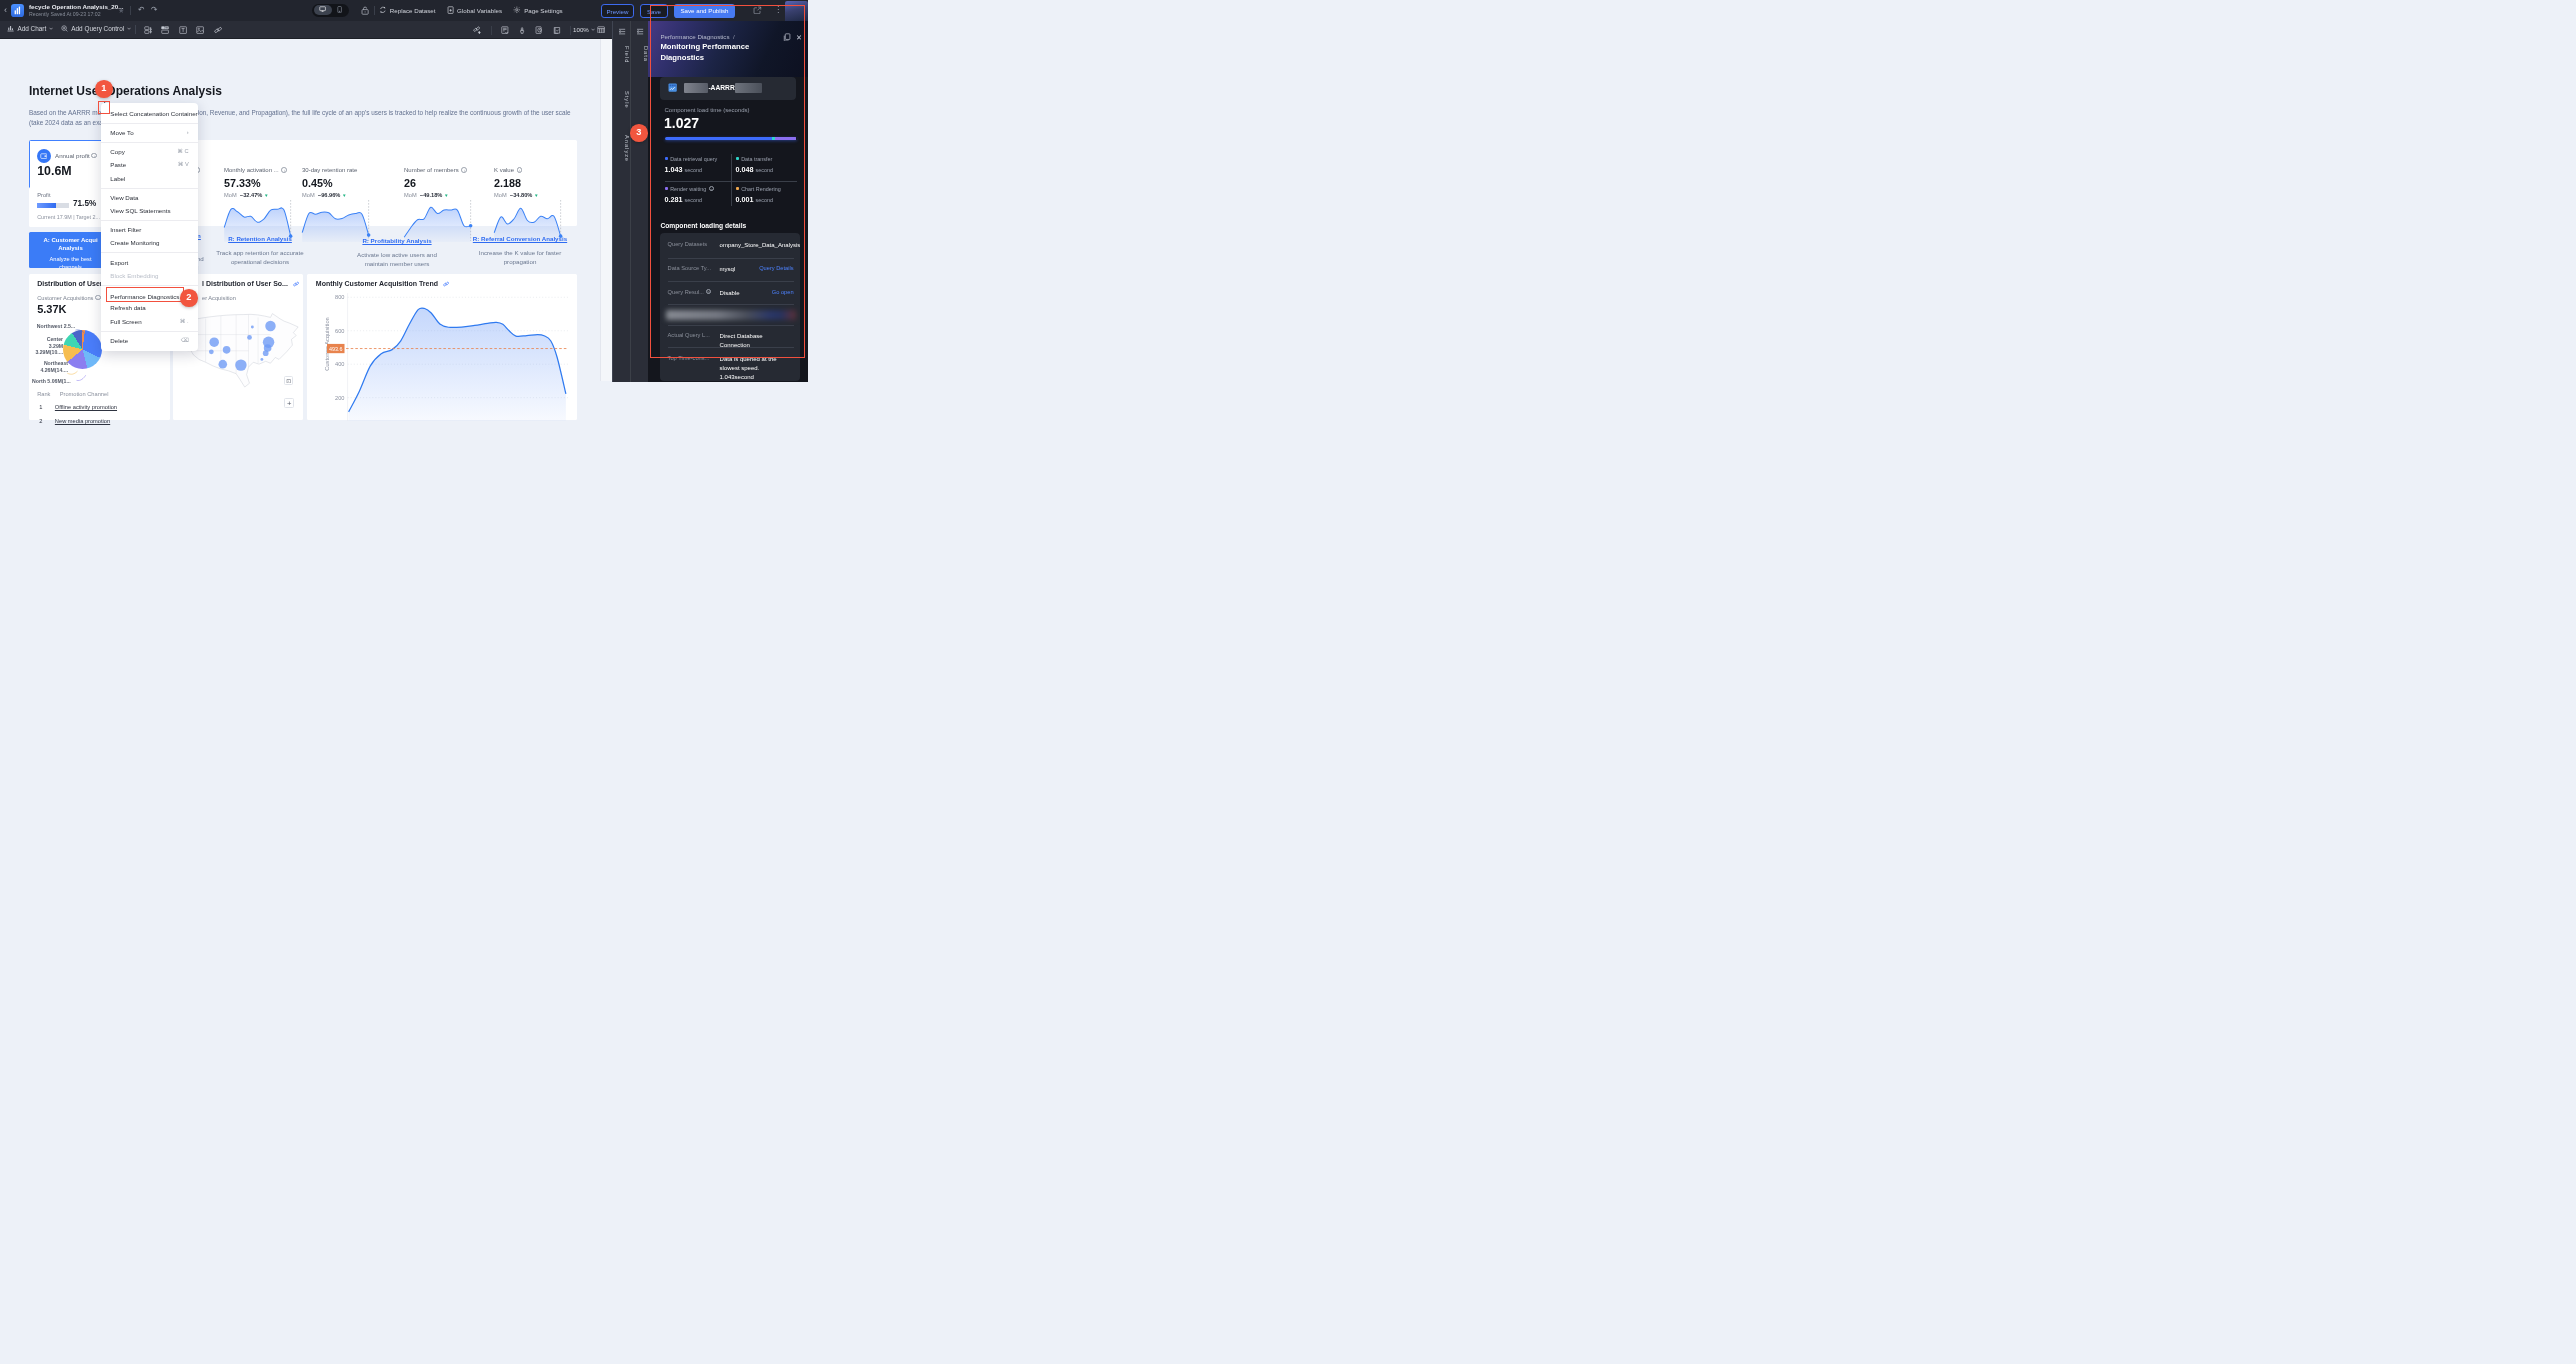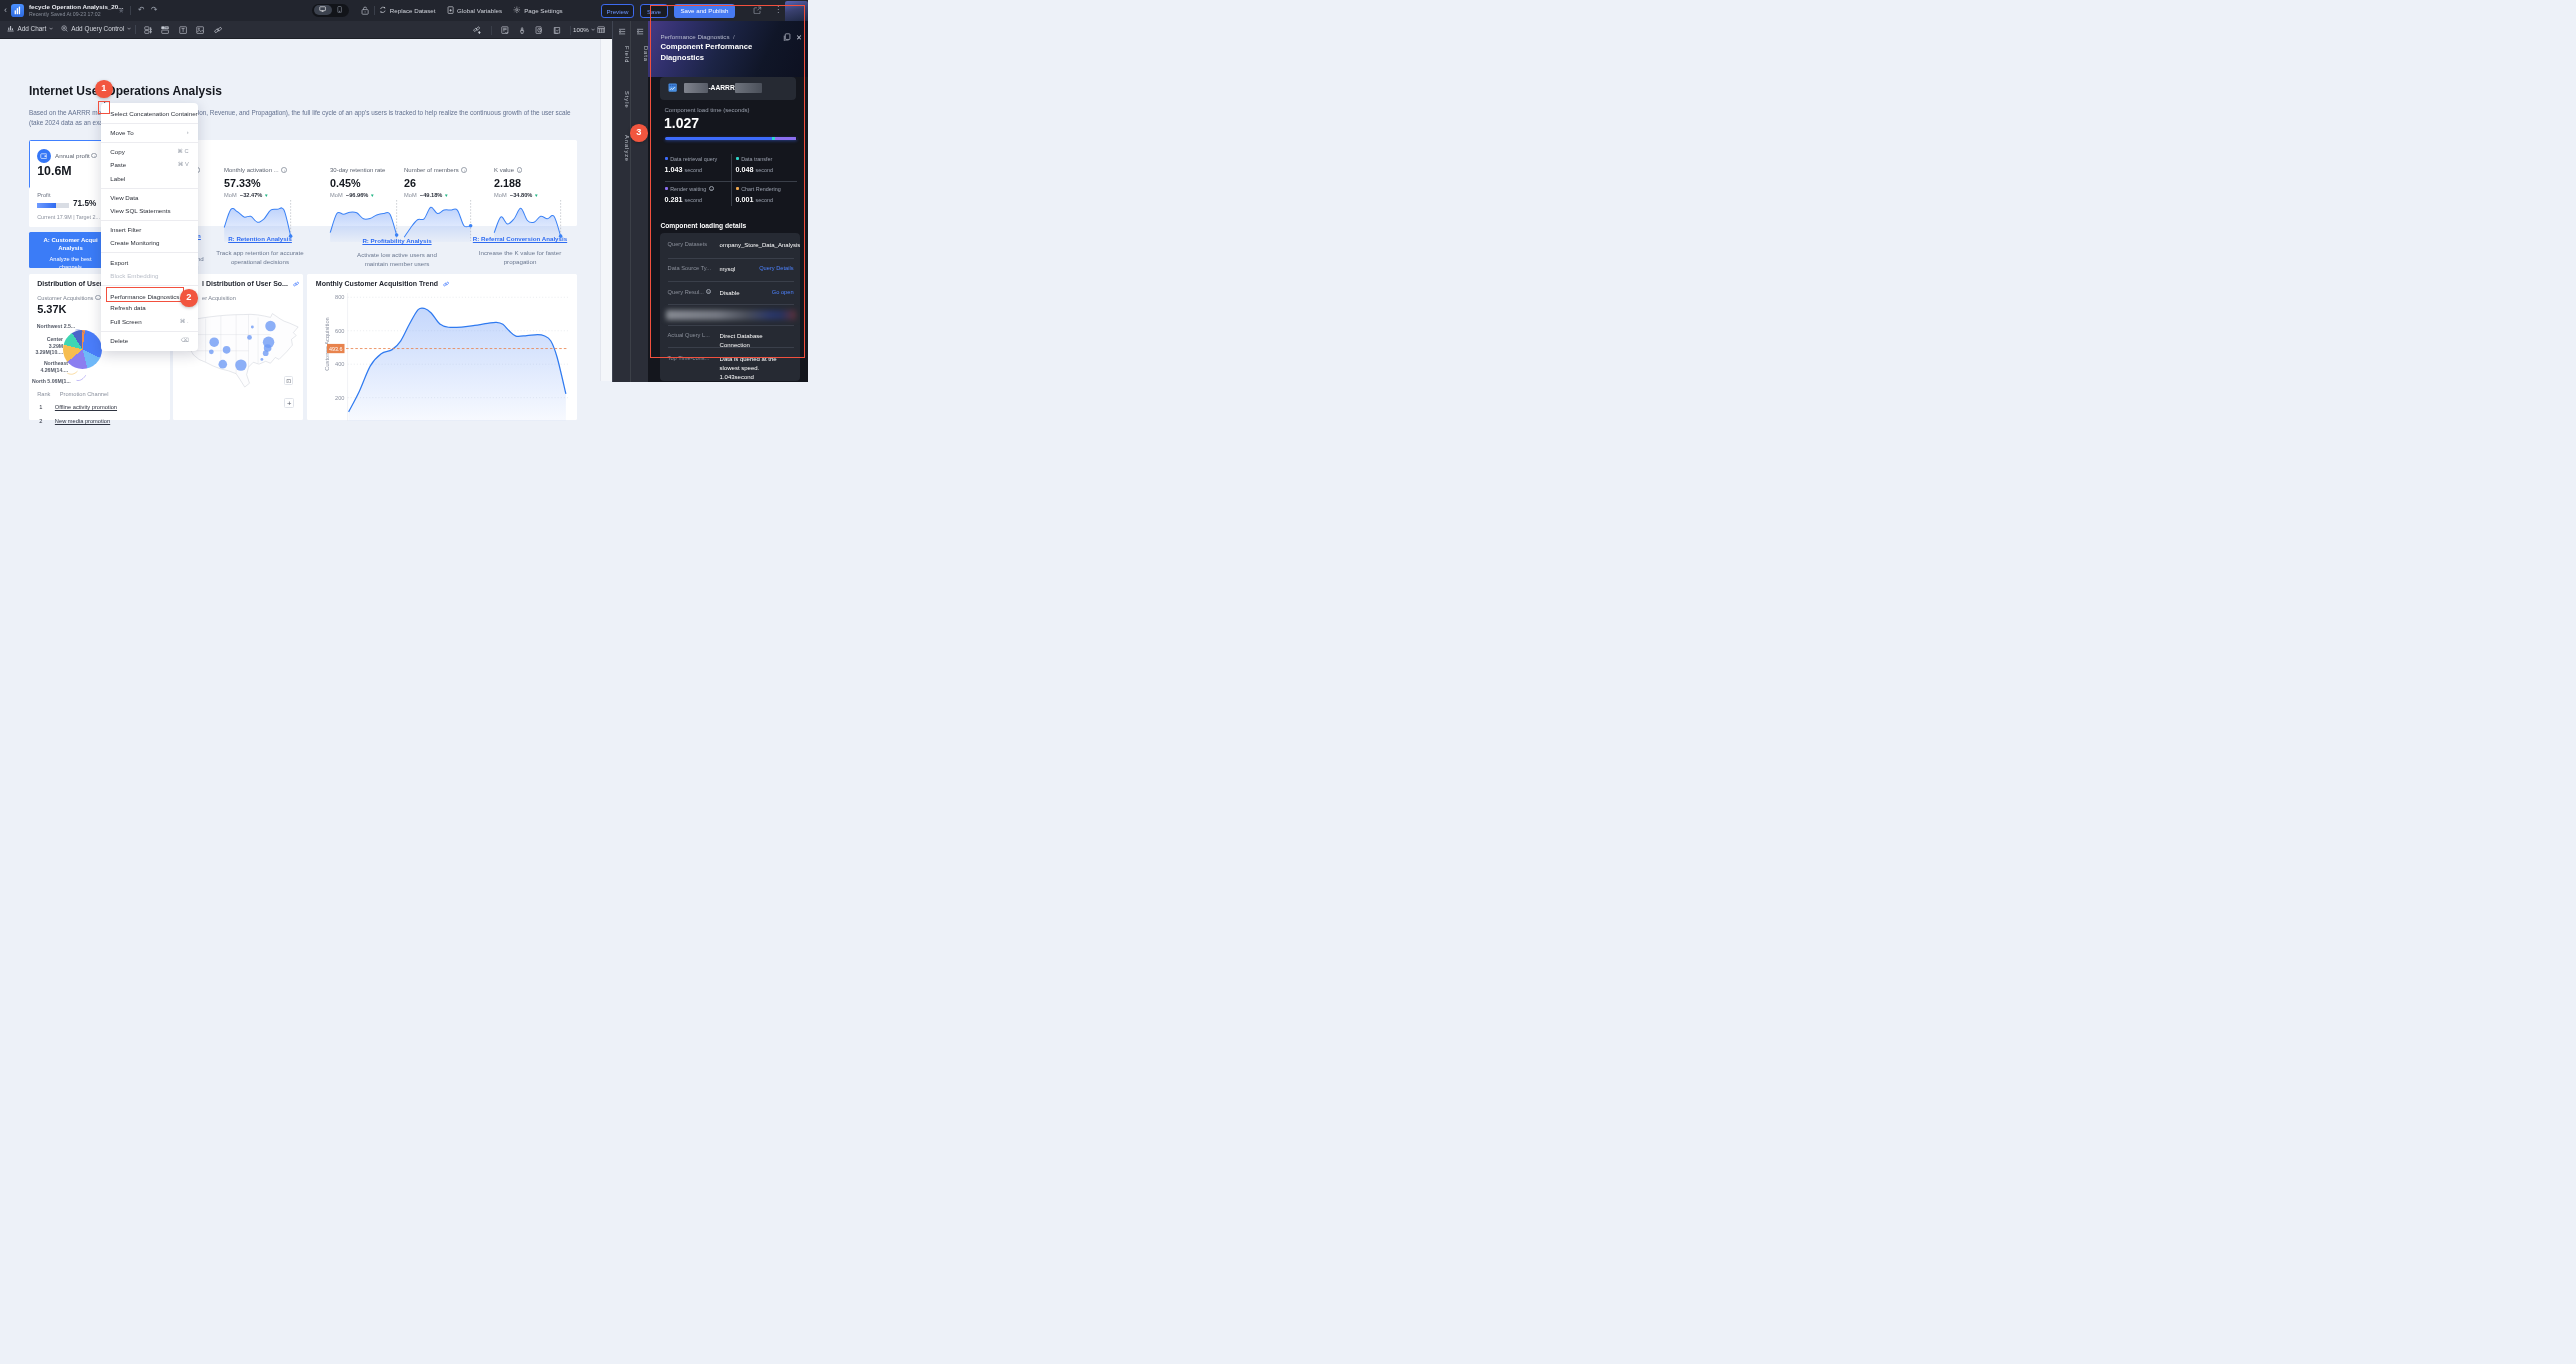--- a/index.html
+++ b/index.html
@@ -438,21 +438,21 @@
                 <stop offset="0" stop-color="#7da6f8" stop-opacity="0.5"></stop>
                 <stop offset="1" stop-color="#7da6f8" stop-opacity="0.05"></stop>
               </linearGradient>
             </defs>
             <line x1="135.78" y1="2" x2="135.78" y2="82" stroke="#9aa0ab" stroke-width="1" stroke-dasharray="3,3"></line>
             <path d="M6.0,55.6C8.2,49.7 14.7,25.3 19.0,20.2C23.3,15.1 27.6,22.5 32.0,25.0C36.3,27.5 40.6,33.7 44.9,35.2C49.3,36.7 53.6,32.1 57.9,33.8C62.2,35.5 66.6,44.6 70.9,45.4C75.2,46.2 79.5,42.6 83.9,38.6C88.2,34.6 92.5,24.7 96.8,21.6C101.2,18.5 105.5,20.2 109.8,20.2C114.2,20.2 118.5,12.9 122.8,21.6C127.1,30.3 133.6,64.1 135.8,72.6L135.78,84L6,84Z" fill="url(#spg0)" stroke="none"></path>
             <path d="M6.0,55.6C8.2,49.7 14.7,25.3 19.0,20.2C23.3,15.1 27.6,22.5 32.0,25.0C36.3,27.5 40.6,33.7 44.9,35.2C49.3,36.7 53.6,32.1 57.9,33.8C62.2,35.5 66.6,44.6 70.9,45.4C75.2,46.2 79.5,42.6 83.9,38.6C88.2,34.6 92.5,24.7 96.8,21.6C101.2,18.5 105.5,20.2 109.8,20.2C114.2,20.2 118.5,12.9 122.8,21.6C127.1,30.3 133.6,64.1 135.8,72.6" fill="none" stroke="#3b82f6" stroke-width="2"></path>
             <circle cx="135.78" cy="72.6" r="3.5" fill="#3b82f6"></circle>
           </svg>
         </div>
-        <div class="kcol" style="left: 216px;">
+        <div class="kcol" style="left: 188px;">
           <div class="t">
             <span>30-day retention rate</span>
           </div>
           <div class="v">0.45%</div>
           <div class="m"><span>MoM</span>&nbsp; <b>−96.96%</b> <span class="ar">▼</span></div>
           <svg width="75" height="43" viewBox="0 0 146 84">
             <defs>
               <linearGradient id="spg1" x1="0" y1="0" x2="0" y2="1">
                 <stop offset="0" stop-color="#7da6f8" stop-opacity="0.5"></stop>
                 <stop offset="1" stop-color="#7da6f8" stop-opacity="0.05"></stop>
@@ -725,21 +725,21 @@
 <div id="panel">
   <div id="phead"></div>
   <div id="crumb"><span>Performance Diagnostics</span>&nbsp;&nbsp;<span style="color:#8d92a8">/</span></div>
   <svg id="pcopy" width="8.2" height="8.8" viewBox="0 0 16 17">
       <g fill="none" stroke="#c9cdda" stroke-width="1.3">
         <rect x="4.5" y="1.5" width="9" height="11" rx="1.2"></rect>
         <path d="M2.5 5v9.5a1 1 0 0 0 1 1H11"></path>
       </g>
     </svg>
   <div id="pclose">✕</div>
-  <div id="ptitle">Component Performance Diagnostics</div>
+  <div id="ptitle">Monitoring Performance Diagnostics</div>
 
   <div id="chip">
     <svg style="position:absolute;left:7.2px;top:6.7px" width="9.3" height="9.3" viewBox="0 0 18 18">
         <rect x="1" y="1" width="16" height="16" rx="2" fill="#4a90e2"></rect>
         <rect x="3" y="3" width="3.5" height="3.5" fill="#2b5fb8"></rect>
         <rect x="7.5" y="3" width="3.5" height="3.5" fill="#2b5fb8"></rect>
         <rect x="12" y="3" width="3" height="3.5" fill="#2b5fb8"></rect>
         <path d="M3.5 13.5l3-3 2.5 2 4-4.5" fill="none" stroke="#fff" stroke-width="1.4"></path>
       </svg>
     <div id="chiptxt"><span class="redact" style="width:24px"></span><b>-AARRR</b><span class="redact" style="width:27px;background:linear-gradient(90deg,#6e737d,#4a4f59)"></span></div>

